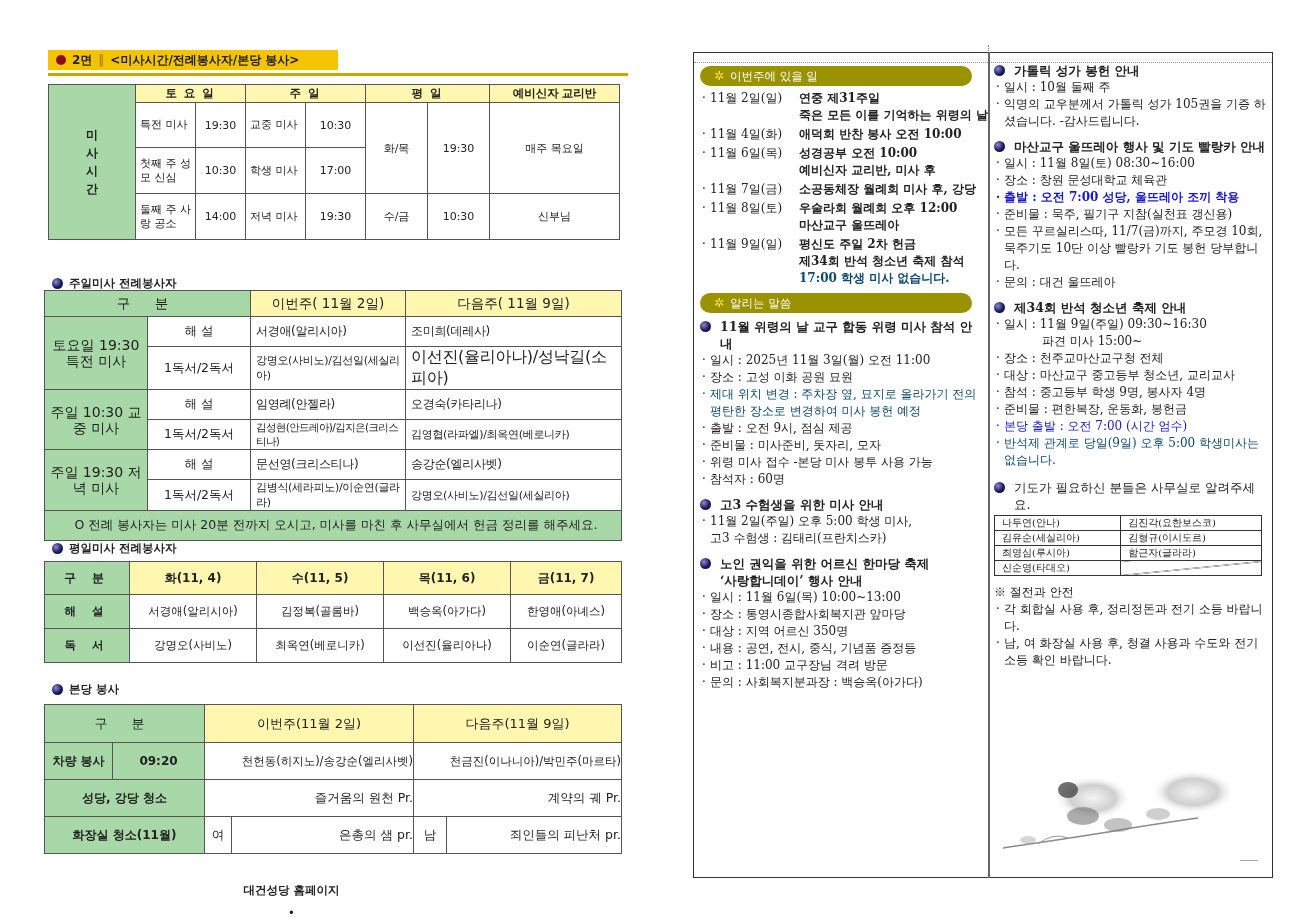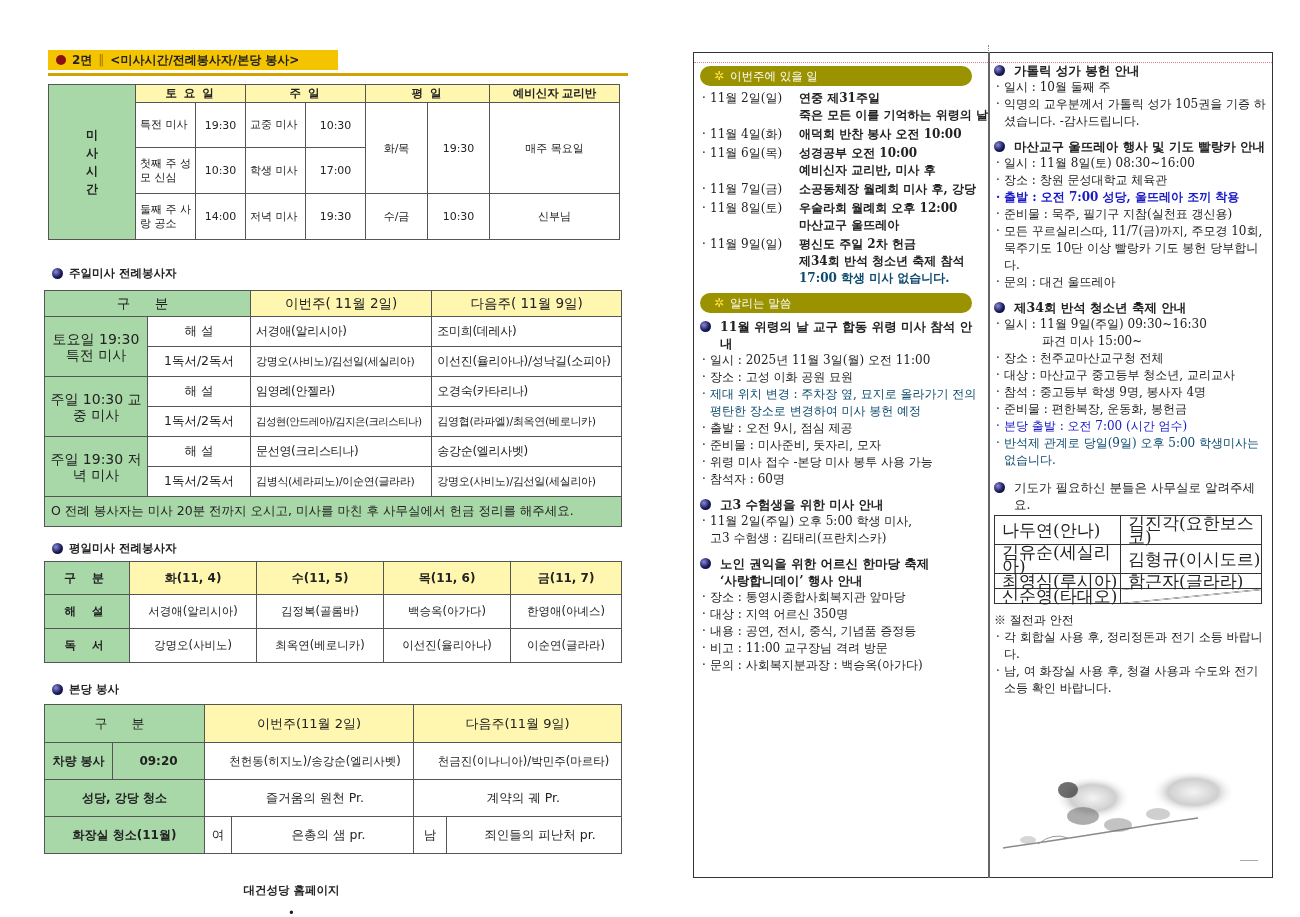--- a/index.html
+++ b/index.html
@@ -28,32 +28,32 @@
   .section-title { font-size: 11.5px; font-weight: bold; display: flex; align-items: center; gap: 6px; }
   .ball { width: 11px; height: 11px; border-radius: 50%;
           background: radial-gradient(circle at 35% 35%, #8a8ad8 0%, #1a1a5a 55%, #05052a 100%); display: inline-block; flex-shrink: 0; }
 
   .sunday-table { left: 44px; top: 290px; width: 578px; font-size: 13px; }
   .sunday-table th { height: 26px; font-size: 13.5px; }
   .sunday-table td { height: 30px; }
   .sunday-table .grp { font-size: 14px; line-height: 16px; width: 103px; }
   .sunday-table .role { width: 103px; font-size: 12.5px; }
   .sunday-table .name { text-align: left; padding-left: 5px; font-size: 12px; letter-spacing: -0.3px; }
-  .sunday-table .note { text-align: left; padding-left: 6px; font-size: 12.5px; height: 30px; }
+  .sunday-table .note { text-align: center; padding-left: 6px; font-size: 12.5px; height: 30px; }
 
   .weekday-table { left: 44px; top: 561px; width: 578px; font-size: 12.5px; }
   .weekday-table th { height: 33px; font-weight: bold; font-size: 12px; }
   .weekday-table td { height: 34px; font-size: 11.5px; }
   .weekday-table .rowh { width: 85px; font-weight: bold; letter-spacing: 6px; }
 
   .duty-table { left: 44px; top: 704px; width: 578px; font-size: 12.5px; }
   .duty-table th { height: 38px; font-size: 13px; }
   .duty-table td { height: 37px; }
   .duty-table .g.b { font-weight: bold; font-size: 12px; }
-  .duty-table .name { text-align: center; padding-left: 12px; font-size: 12.5px; }
+  .duty-table .name { text-align: right; padding-left: 12px; font-size: 12.5px; }
   .duty-table .sex { width: 27px; font-size: 12.5px; }
 
   .footer { left: 220px; top: 883px; font-size: 11.5px; display: flex; gap: 8px; align-items: center; flex-direction: column; }
   .footer .label { font-weight: bold; }
   .footer .url { color: #1a1aa0; font-family: "DejaVu Sans Mono", "Liberation Mono", monospace; font-size: 12.5px; }
 
   
   .right-frame { left: 693px; top: 52px; width: 580px; height: 826px; border: 1.5px solid #333; }
   .divider { left: 988px; top: 52px; width: 0; height: 826px; border-left: 2px solid #666; }
   .divider-top { left: 988px; top: 45px; width: 0; height: 10px; border-left: 1px dotted #888; }
@@ -75,21 +75,21 @@
   .red { color: #0c4a6e; }
   .blue { color: #1818c8; }
 
   .block { margin-top: 8px; }
   .block-title { font-weight: bold; font-size: 12.5px; display: flex; align-items: flex-start; gap: 9px; line-height: 17px; }
   .block-title .ball { margin-top: 3px; }
   .bullet { padding-left: 10px; text-indent: -8px; }
   .bullet::before { content: "·"; display: inline-block; width: 8px; text-indent: 0; }
   .cont { padding-left: 10px; }
 
-  .prayer-table { width: 268px; font-size: 17px; margin-top: 2px; }
+  .prayer-table { width: 268px; font-size: 10px; margin-top: 2px; }
   .prayer-table td { border: 1px solid #333; text-align: left; padding-left: 7px; height: 15px; line-height: 14px; }
   .diag { position: relative; background: linear-gradient(to top left, transparent calc(50% - 0.6px), #333 50%, transparent calc(50% + 0.6px)); }
 
   .flower { left: 998px; top: 770px; width: 262px; height: 85px; }
   .flower-sign { left: 1240px; top: 860px; width: 18px; height: 1px; background: #aaa; }
 </style>
 </head>
 <body>
 
 <div class="abs page-header">
@@ -134,41 +134,41 @@
     <td>14:00</td>
     <td class="lbl">저녁 미사</td>
     <td>19:30</td>
     <td>수/금</td>
     <td>10:30</td>
     <td>신부님</td>
   </tr>
 </tbody>
   </table>
 
-<div class="abs section-title" style="left:52px; top:266px;">
+<div class="abs section-title" style="left:52px; top:276px;">
   <span class="ball"></span>
   <span>주일미사 전례봉사자</span>
 </div>
 <table class="abs sunday-table">
   <tbody>
       <tr>
     <th class="g" colspan="2" style="letter-spacing:10px">구 분</th>
     <th class="y">이번주( 11월 2일)</th>
     <th class="y">다음주( 11월 9일)</th>
   </tr>
   <tr>
     <td class="g grp" rowspan="2">토요일 19:30 특전 미사</td>
     <td class="role">해 설</td>
     <td class="name">서경애(알리시아)</td>
     <td class="name">조미희(데레사)</td>
   </tr>
   <tr>
     <td class="role">1독서/2독서</td>
     <td class="name" style="font-size:11px">강명오(사비노)/김선일(세실리아)</td>
-    <td class="name" style="font-size:12px">이선진(율리아나)/성낙길(소피아)</td>
+    <td class="name" style="font-size:16px">이선진(율리아나)/성낙길(소피아)</td>
   </tr>
   <tr>
     <td class="g grp" rowspan="2">주일 10:30 교중 미사</td>
     <td class="role">해 설</td>
     <td class="name">임영례(안젤라)</td>
     <td class="name">오경숙(카타리나)</td>
   </tr>
   <tr>
     <td class="role">1독서/2독서</td>
     <td class="name" style="font-size:10.5px; letter-spacing:-0.6px">김성현(안드레아)/김지은(크리스티나)</td>
@@ -339,20 +339,21 @@
       </div>
     <div class="bullet">11월 2일(주일) 오후 5:00 학생 미사,</div>
     <div class="cont">고3 수험생 : 김태리(프란치스카)</div>
   </div>
 
   <div class="block">
     <div class="block-title">
         <span class="ball"></span>
         <span><span>노인 권익을 위한 어르신 한마당 축제</span><br><span>‘사랑합니데이’ 행사 안내</span></span>
       </div>
+    <div class="bullet">일시 : 11월 6일(목) 10:00~13:00</div>
     <div class="bullet">장소 : 통영시종합사회복지관 앞마당</div>
     <div class="bullet">대상 : 지역 어르신 350명</div>
     <div class="bullet">내용 : 공연, 전시, 중식, 기념품 증정등</div>
     <div class="bullet">비고 : 11:00 교구장님 격려 방문</div>
     <div class="bullet">문의 : 사회복지분과장 : 백승옥(아가다)</div>
   </div>
 
 </div>
 
 <div class="abs col col-right">

